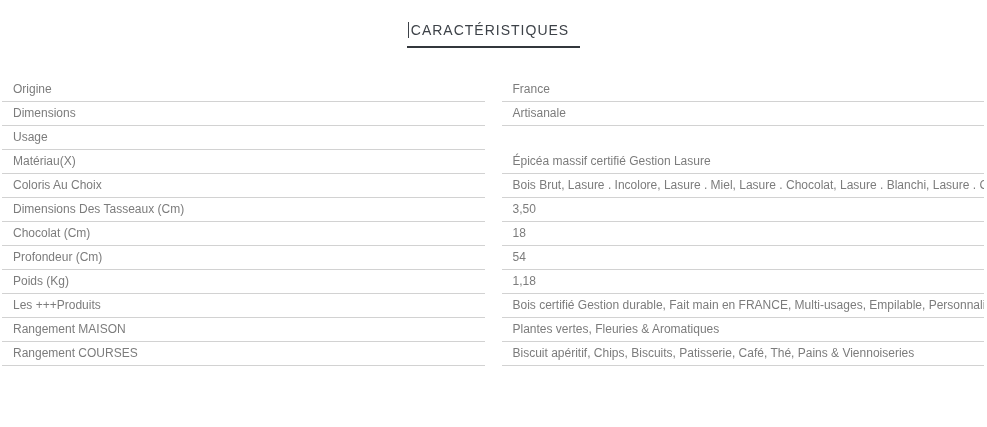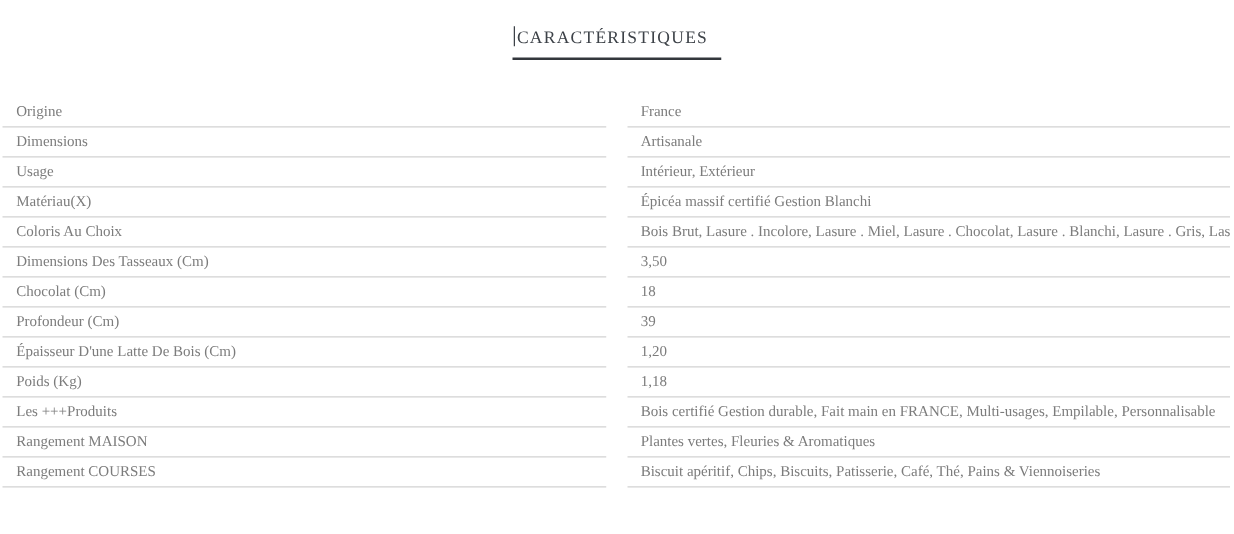--- a/index.html
+++ b/index.html
@@ -1,15 +1,15 @@
 <!DOCTYPE html>
 <html style="--bg: #ffffff; --title-text: #3d4248; --tab-underline: #33373c; --row-border: #d2d2d2; --cell-text: #7c7c7c;"><head>
 <meta charset="utf-8">
 <style>
-  * { margin: 0; padding: 0; box-sizing: border-box; font-family: Liberation Serif, serif; }
+  * { margin: 0; padding: 0; box-sizing: border-box; }
   html, body {
     width: 987px; height: 427px;
     background: var(--bg, #ffffff);
     font-family: "Liberation Sans", sans-serif;
     overflow: hidden;
   }
   .title-bar {
     margin-top: 21px;
     text-align: center;
     height: 30px;
@@ -69,53 +69,48 @@
     <div class="cell">France</div>
   </div>
 
   <div class="char-row">
     <div class="cell">Dimensions</div>
     <div class="cell">Artisanale</div>
   </div>
 
   <div class="char-row">
     <div class="cell">Usage</div>
-    <div class="cell">Intérieur, Extérieur</div>
   </div>
 
   <div class="char-row">
     <div class="cell">Matériau(X)</div>
-    <div class="cell">Épicéa massif certifié Gestion Blanchi</div>
+    <div class="cell">Épicéa massif certifié Gestion Lasure</div>
   </div>
 
   <div class="char-row">
     <div class="cell">Coloris Au Choix</div>
     <div class="cell">Bois Brut, Lasure . Incolore, Lasure . Miel, Lasure . Chocolat, Lasure . Blanchi, Lasure . Gris, Lasure . Noir</div>
   </div>
 
   <div class="char-row">
     <div class="cell">Dimensions Des Tasseaux (Cm)</div>
     <div class="cell">3,50</div>
   </div>
 
 
   <div class="char-row">
     <div class="cell">Chocolat (Cm)</div>
     <div class="cell">18</div>
   </div>
 
   <div class="char-row">
     <div class="cell">Profondeur (Cm)</div>
-    <div class="cell">39</div>
+    <div class="cell">54</div>
   </div>
 
-  <div class="char-row">
-    <div class="cell">Épaisseur D'une Latte De Bois (Cm)</div>
-    <div class="cell">1,20</div>
-  </div>
 
   <div class="char-row">
     <div class="cell">Poids (Kg)</div>
     <div class="cell">1,18</div>
   </div>
 
   <div class="char-row">
     <div class="cell">Les +++Produits</div>
     <div class="cell">Bois certifié Gestion durable, Fait main en FRANCE, Multi-usages, Empilable, Personnalisable</div>
   </div>

